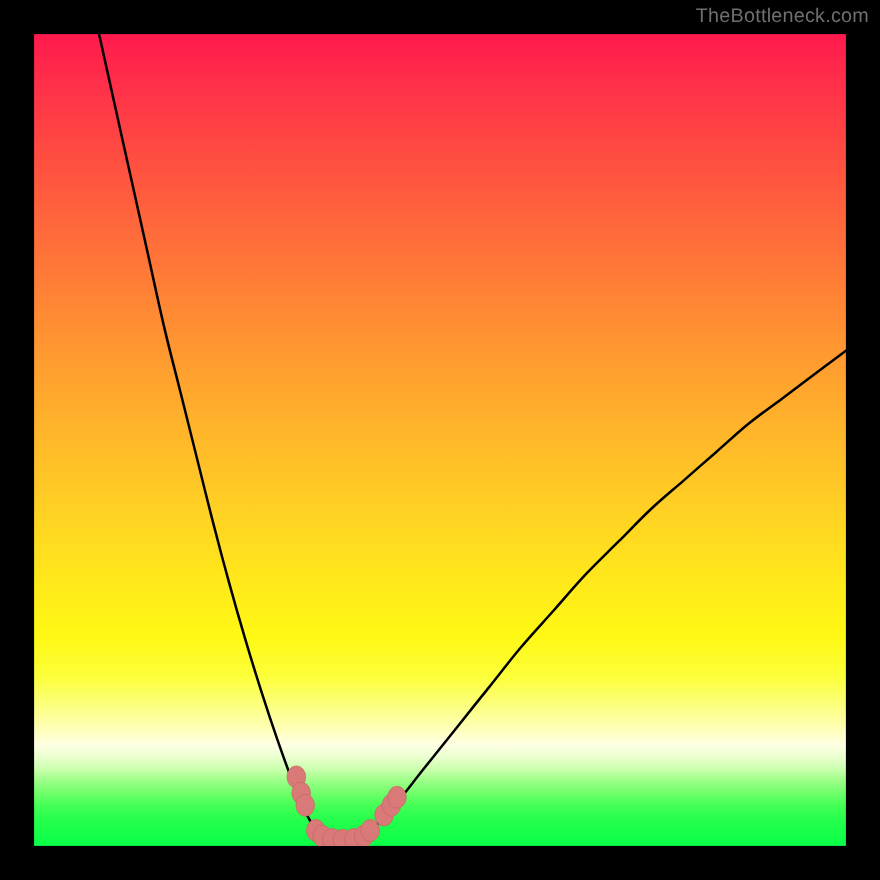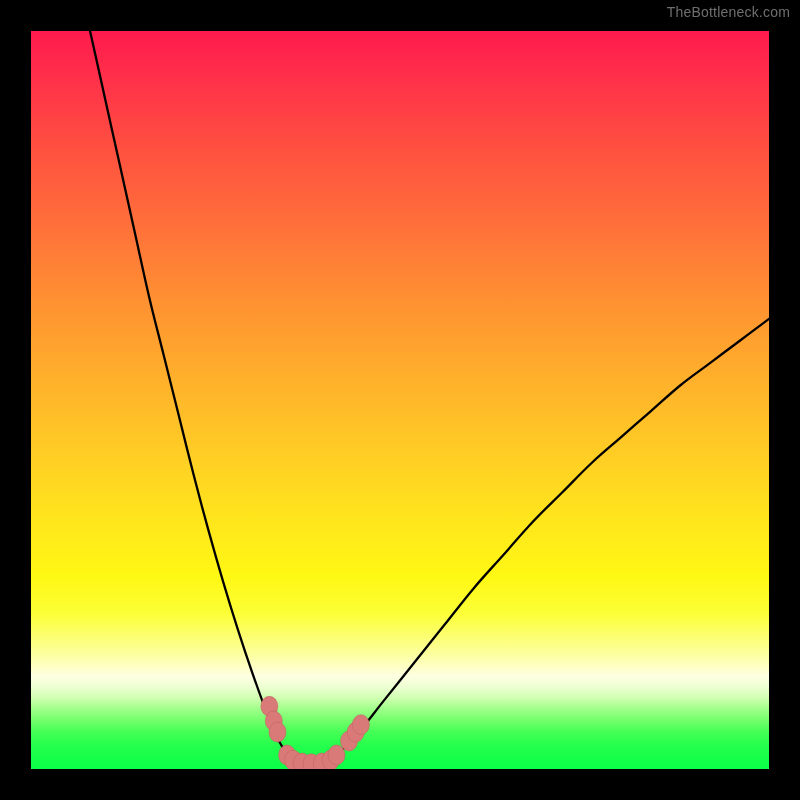--- a/index.html
+++ b/index.html
@@ -61,21 +61,21 @@
     left: 0;
     top: 0;
     width: 738px;
     height: 738px;
   }
   .watermark {
     position: absolute;
     top: 4px;
     right: 10px;
     color: #6f6f6f;
-    font-size: 14px;
+    font-size: 18px;
     font-weight: 500;
     letter-spacing: 0.2px;
     user-select: none;
     margin-left: 20px;
   }
 </style>
 </head>
 <body>
 
 <div class="frame">

